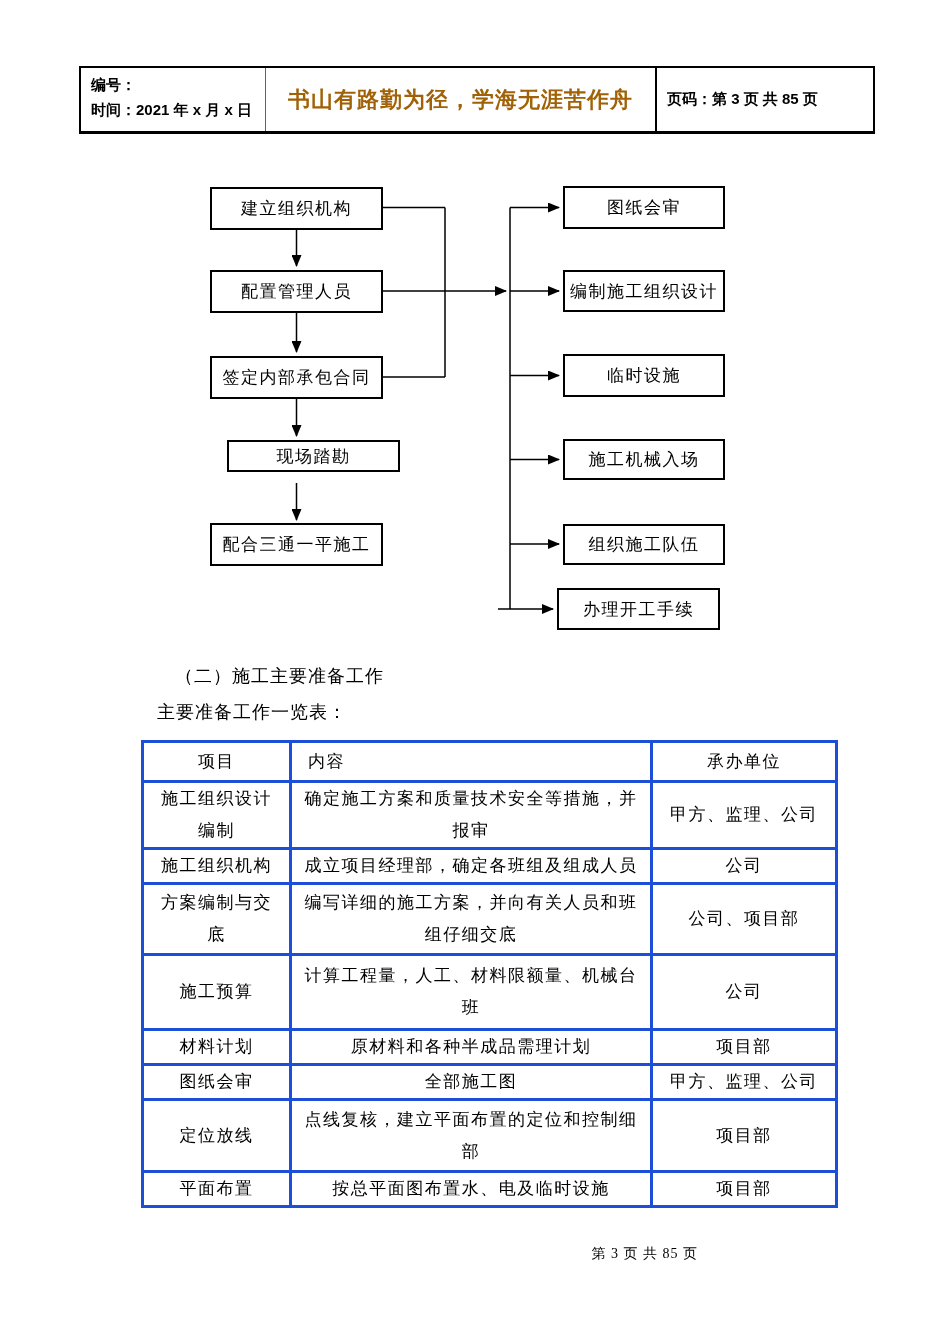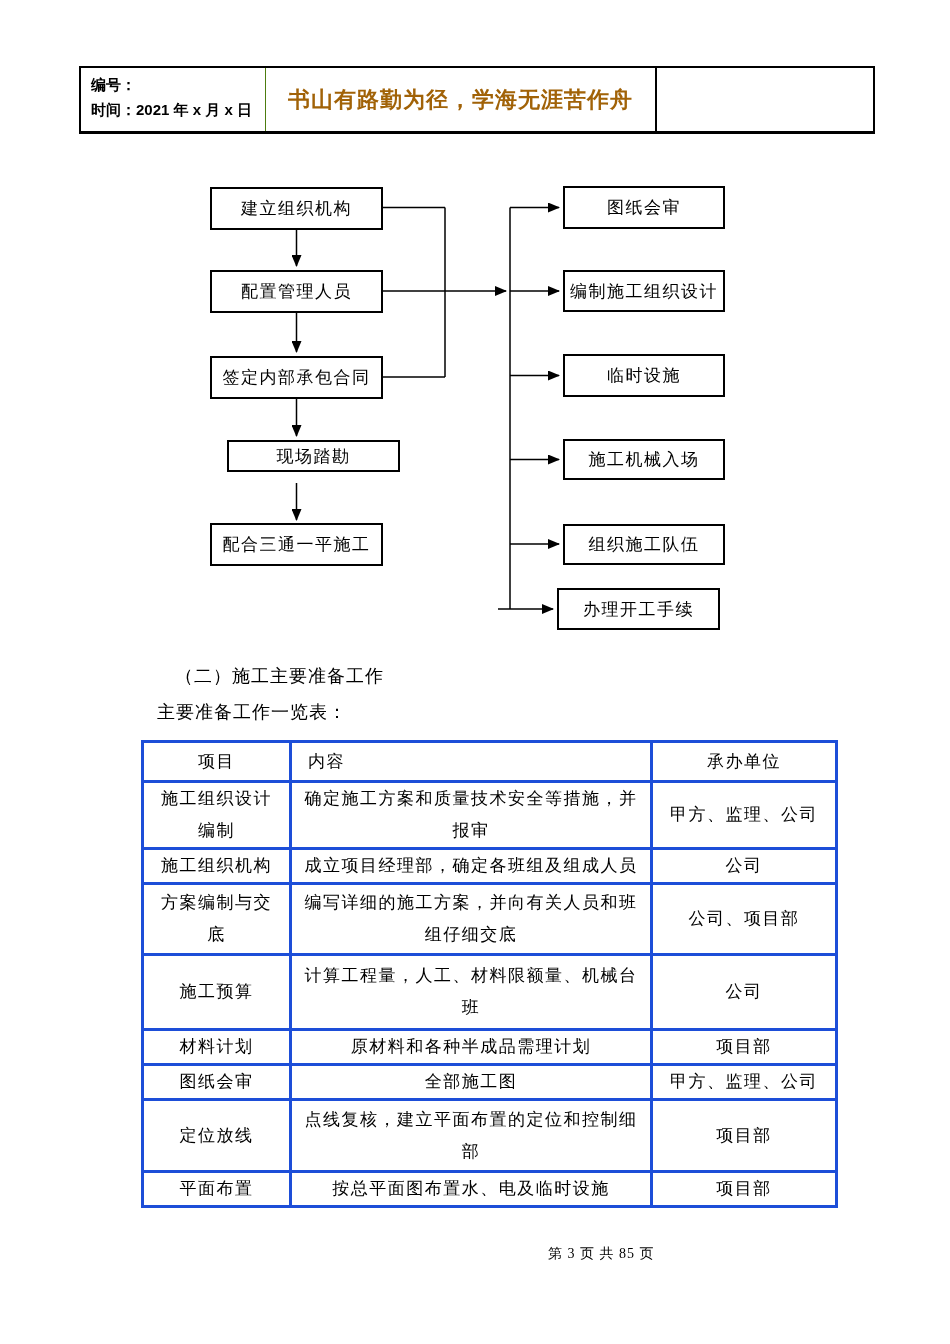--- a/index.html
+++ b/index.html
@@ -38,36 +38,39 @@
   }
   .prep col.c1{width:148px;} .prep col.c2{width:361px;} .prep col.c3{width:185px;}
   .prep th,.prep td{
     border:3px solid #1d4ed8;padding:0 4px;vertical-align:middle;
     text-align:center;font-weight:normal;line-height:32px;
   }
   .prep th.th-content{text-align:left;padding-left:16px;}
   .preline{white-space:pre-line;}
   
   .footer{
-    position:absolute;left:548px;top:1245px;width:150px;text-align:left;
+    position:absolute;left:548px;top:1245px;width:150px;text-align:right;
     font-size:14px;letter-spacing:1px;
   }
 </style>
 </head>
 <body>
 
 <div class="page">
 
   <div class="hdr">
     <div class="hdr-cell hdr-left">
       <div>编号：</div>
       <div>时间：2021 年 x 月 x 日</div>
     </div>
     <div class="hdr-cell hdr-mid">
       <span class="hdr-motto" style="color:#a16207">书山有路勤为径，学海无涯苦作舟</span>
+    </div>
+    <div class="hdr-cell hdr-right">
+      <span>页码：第 3 页 共 85 页</span>
     </div>
   </div>
 
   <svg class="fc-svg">
     <defs>
       <marker id="arr" markerUnits="userSpaceOnUse" markerWidth="12" markerHeight="10" refX="11" refY="5" orient="auto">
         <path d="M0,0 L12,5 L0,10 z" fill="#000"></path>
       </marker>
     </defs>
     <g stroke="#000" stroke-width="1.5" fill="none">

